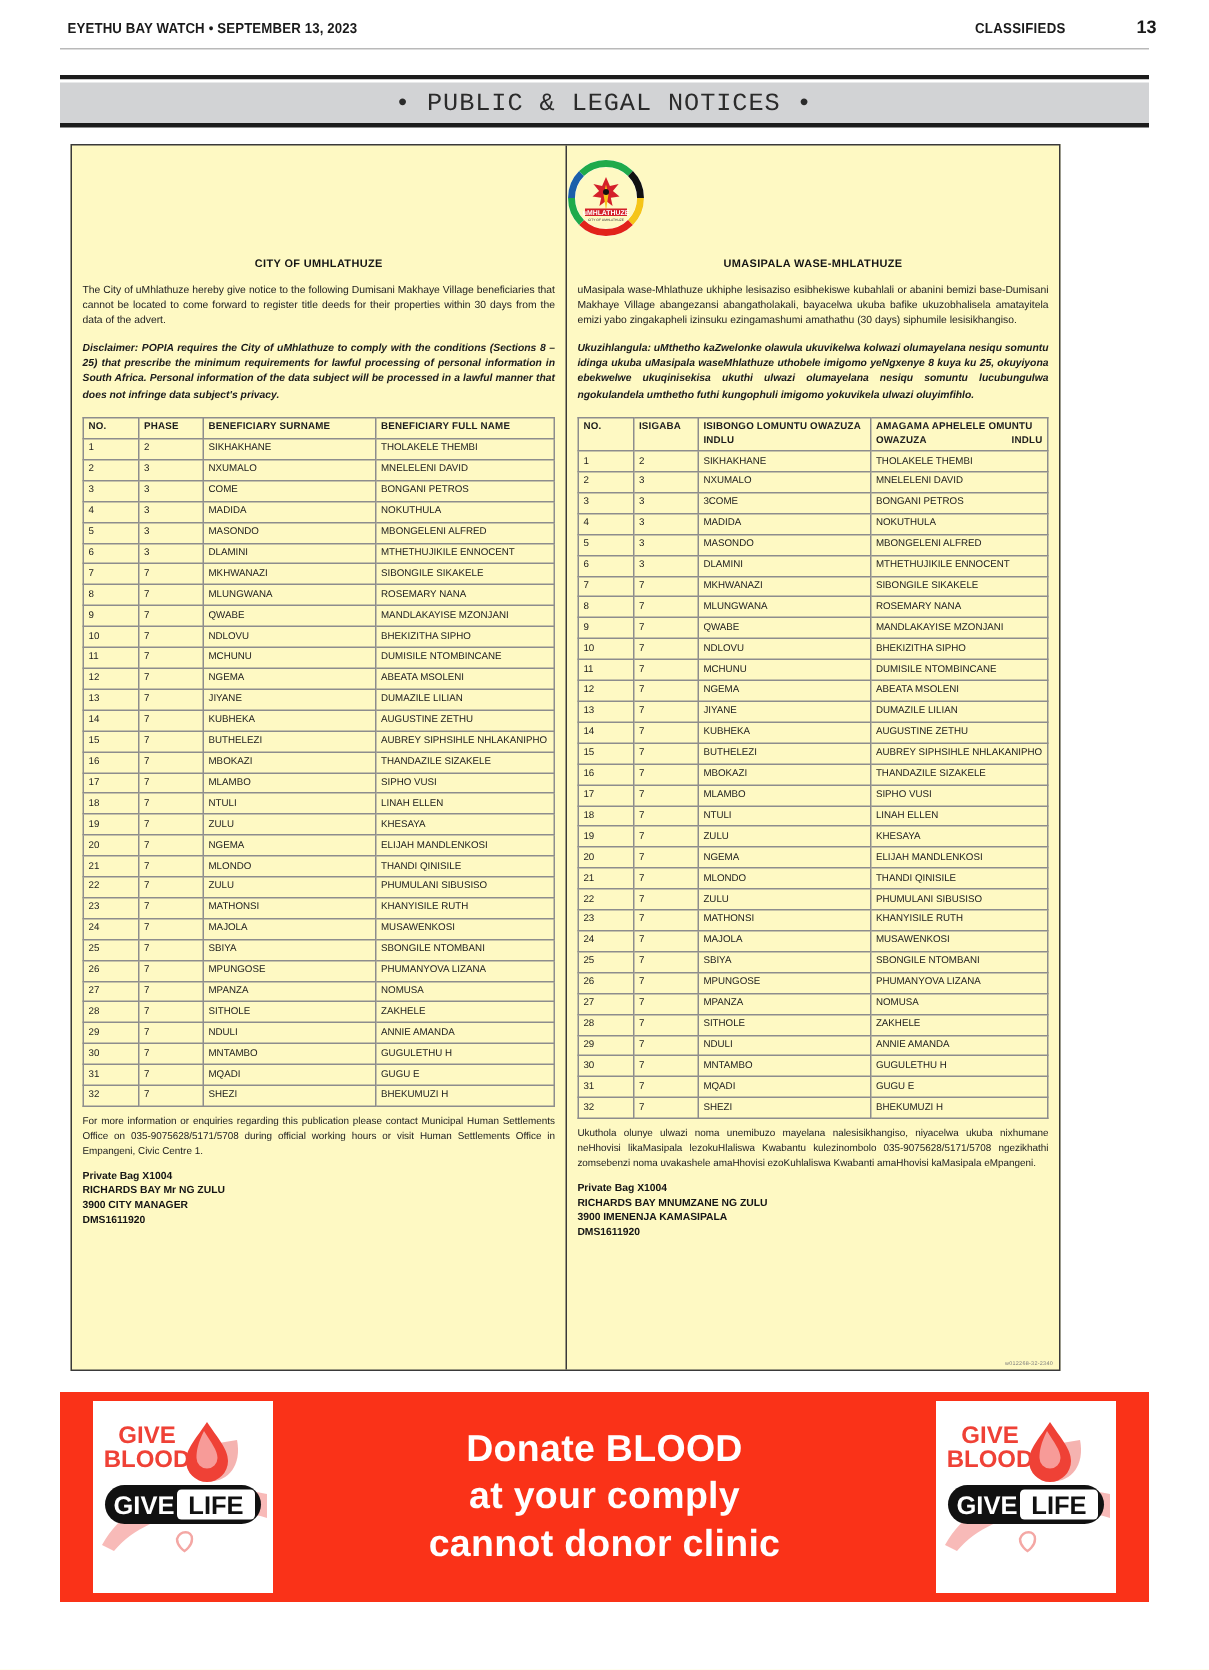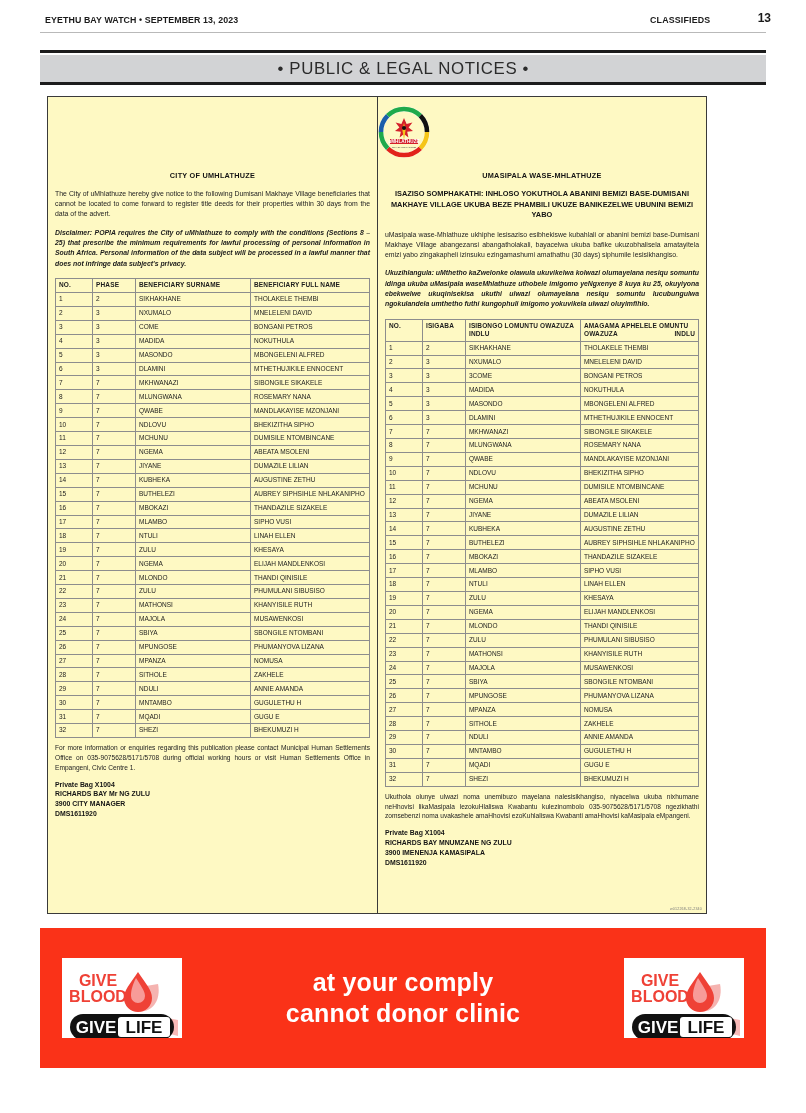--- a/index.html
+++ b/index.html
@@ -33,21 +33,21 @@
   .masthead-rule{
     position:absolute;left:40px;top:32px;width:726px;height:1px;background:#b9b9b9;
   }
 
   
   .banner-wrap{position:absolute;left:40px;top:50px;width:726px;}
   .banner-rule-top{height:3px;background:#1c1c1c;}
   .banner-gap{height:2px;background:#ffffff;}
   .banner{
     height:27px;background:#d2d3d5;
-    display:flex;align-items:center;justify-content:center;
+    display:flex;align-items:center;justify-content:center;font-family:Liberation Mono, monospace;
   }
   .banner-text{
     font-size:16.5px;letter-spacing:.6px;color:#2b2b2b;font-weight:400;
     transform:scaleX(1.02);
   }
   .banner-rule-bot{height:3px;background:#1c1c1c;}
 
   
   .notice-box{
     position:absolute;left:47px;top:96px;width:660px;height:818px;
@@ -112,21 +112,21 @@
     position:absolute;right:4px;bottom:2px;font-size:3.6px;color:#7a7a7a;letter-spacing:.2px;
   }
 
   
   .ad{
     position:absolute;left:40px;top:928px;width:726px;height:140px;
     background:#fa3218;display:flex;align-items:center;justify-content:space-between;
     padding:0 22px;box-sizing:border-box;
   }
   .ad-logo{
-    width:120px;height:80px;background:#fff;position:relative;overflow:hidden;flex:0 0 auto;
+    width:120px;height:128px;background:#fff;position:relative;overflow:hidden;flex:0 0 auto;
   }
   .ad-copy{
     flex:1 1 auto;text-align:center;color:#ffffff;
     font-size:25px;line-height:1.26;letter-spacing:.2px;
     font-weight:600;
   }
   .ad-copy .b{font-weight:bold;}
   .ad-copy .line{white-space:nowrap;}
 </style>
 </head>
@@ -393,21 +393,20 @@
 
         <p class="foot-para">For more information or enquiries regarding this publication please contact Municipal Human Settlements Office on 035-9075628/5171/5708 during official working hours or visit Human Settlements Office in Empangeni, Civic Centre 1.</p>
         <p class="foot-addr" id="en-addr"><span>Private Bag X1004</span><br><span>RICHARDS BAY Mr NG ZULU</span><br><span>3900 CITY MANAGER</span><br><span>DMS1611920</span></p>
       </div>
 
       <div class="col-div"></div>
 
       <div class="col col-right">
         <div class="spacer-logo"></div>
         <div class="org-title">UMASIPALA WASE-MHLATHUZE</div>
-        <div class="notice-heading">ISAZISO SOMPHAKATHI: INHLOSO YOKUTHOLA ABANINI BEMIZI BASE-DUMISANI MAKHAYE VILLAGE UKUBA BEZE PHAMBILI UKUZE BANIKEZELWE UBUNINI BEMIZI YABO</div>
         <p class="notice-para">uMasipala wase-Mhlathuze ukhiphe lesisaziso esibhekiswe kubahlali or abanini bemizi base-Dumisani Makhaye Village abangezansi abangatholakali, bayacelwa ukuba bafike ukuzobhalisela amatayitela emizi yabo zingakapheli izinsuku ezingamashumi amathathu (30 days) siphumile lesisikhangiso.</p>
         <p class="notice-disclaimer">Ukuzihlangula: uMthetho kaZwelonke olawula ukuvikelwa kolwazi olumayelana nesiqu somuntu idinga ukuba uMasipala waseMhlathuze uthobele imigomo yeNgxenye 8 kuya ku 25, okuyiyona ebekwelwe ukuqinisekisa ukuthi ulwazi olumayelana nesiqu somuntu lucubungulwa ngokulandela umthetho futhi kungophuli imigomo yokuvikela ulwazi oluyimfihlo.</p>
 
         <table class="ben">
           <thead>
             <tr id="zu-head">
                 <th>NO.</th>
                 <th>ISIGABA</th>
                 <th class="th-just">ISIBONGO LOMUNTU OWAZUZA INDLU</th>
                 <th class="th-just">AMAGAMA APHELELE OMUNTU OWAZUZA INDLU</th>
@@ -630,20 +629,21 @@
         <path d="M74 20 C79 28 83 33 83 38 A7 7 0 0 1 69 38 C69 33 70 28 74 20 Z" fill="#f79b98"></path>
         <rect x="8" y="56" width="104" height="26" rx="13" fill="#111111"></rect>
         <text x="34" y="75" text-anchor="middle" font-family="'Liberation Sans',sans-serif" font-size="17" font-weight="bold" fill="#ffffff">GIVE</text>
         <rect x="56" y="59" width="52" height="20" rx="3" fill="#ffffff"></rect>
         <text x="82" y="75" text-anchor="middle" font-family="'Liberation Sans',sans-serif" font-size="17" font-weight="bold" fill="#111111">LIFE</text>
         <path d="M56 92 C58 86 66 86 66 92 C66 97 61 100 61 100 C61 100 56 97 56 92 Z" fill="none" stroke="#f4a7a4" stroke-width="1.6"></path>
       </svg>
     </div>
 
     <div class="ad-copy">
+      <div class="line"><span>Donate </span><span class="b">BLOOD</span></div>
       <div class="line">at your comply</div>
       <div class="line">cannot donor clinic</div>
     </div>
 
     <div class="ad-logo">
       <svg width="120" height="104" viewBox="0 0 120 104" aria-hidden="true">
         <rect width="120" height="104" fill="#ffffff"></rect>
         <path d="M6 96 C26 60 70 52 116 62 L116 78 C76 66 34 76 14 100 Z" fill="#f6a3a0" opacity=".75"></path>
         <path d="M96 26 C100 46 86 58 70 52 C58 46 62 34 72 30 Z" fill="#f08a86" opacity=".65"></path>
         <text x="36" y="28" text-anchor="middle" font-family="'Liberation Sans',sans-serif" font-size="16" font-weight="bold" fill="#ef4136">GIVE</text>

